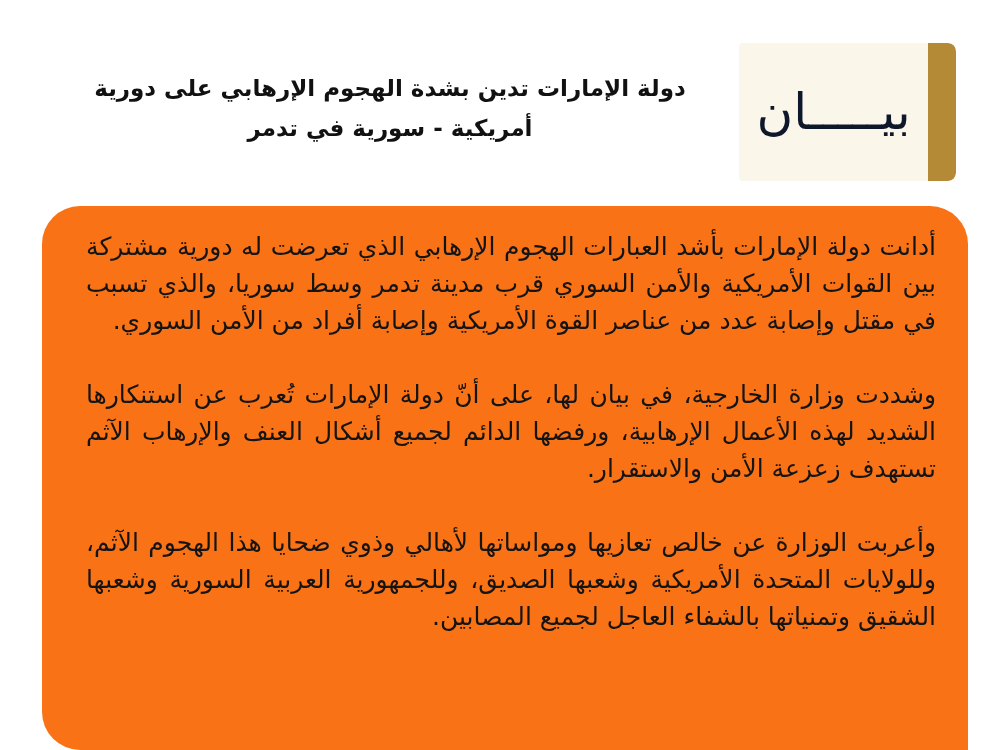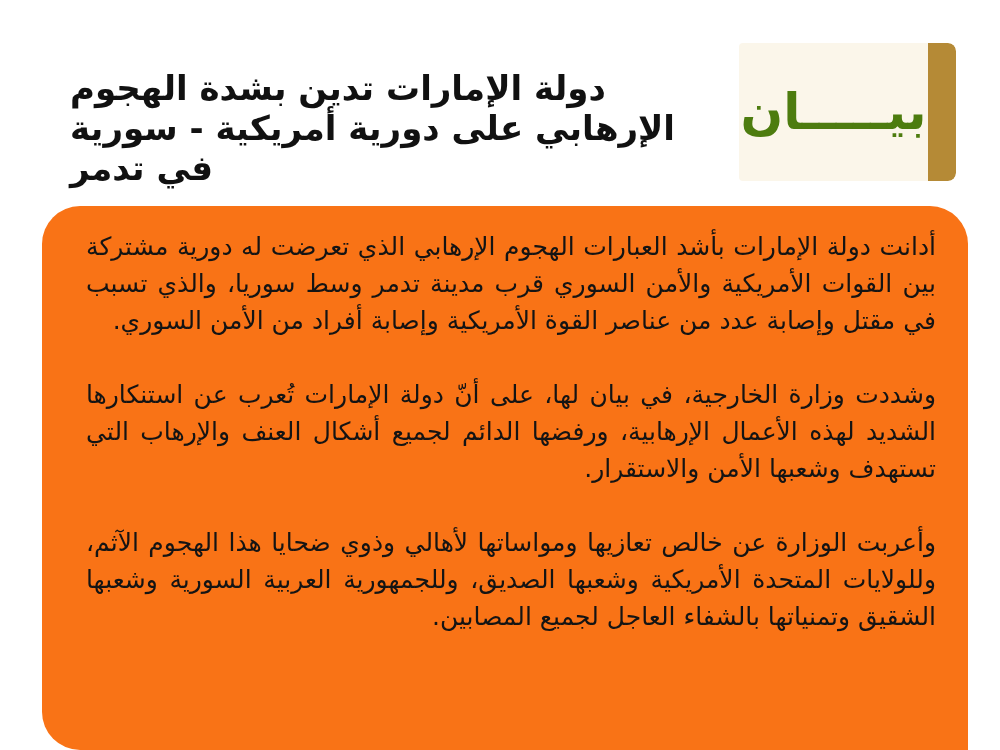--- a/index.html
+++ b/index.html
@@ -37,34 +37,34 @@
     .badge-label {
       position: absolute;
       left: 0;
       top: 0;
       width: 189px;
       height: 100%;
       display: flex;
       align-items: center;
       justify-content: center;
       direction: rtl;
-      color: #4d7c0f;
+      color: #0f172a;
       font-size: 50px;
-      font-weight: bold;
+      font-weight: normal;
       letter-spacing: 2px;
       font-family: "DejaVu Sans", sans-serif;
     }
     .title {
       position: absolute;
       right: 290px;
       top: 68px;
       width: 640px;
       direction: rtl;
-      text-align: left;
-      font-size: 34px;
+      text-align: center;
+      font-size: 23px;
       font-weight: bold;
       line-height: 40px;
       color: #111111;
       font-family: "DejaVu Sans", sans-serif;
     }
     .card {
       position: absolute;
       left: 42px;
       top: 206px;
       width: 926px;
@@ -90,15 +90,15 @@
 
 <div class="badge">
   <div class="badge-label">بيـــــان</div>
   <div class="badge-bar"></div>
 </div>
 
 <h1 class="title" style="margin:0;">دولة الإمارات تدين بشدة الهجوم الإرهابي على دورية أمريكية - سورية في تدمر</h1>
 
 <div class="card">
   <p class="para">أدانت دولة الإمارات بأشد العبارات الهجوم الإرهابي الذي تعرضت له دورية مشتركة بين القوات الأمريكية والأمن السوري قرب مدينة تدمر وسط سوريا، والذي تسبب في مقتل وإصابة عدد من عناصر القوة الأمريكية وإصابة أفراد من الأمن السوري.</p>
-  <p class="para">وشددت وزارة الخارجية، في بيان لها، على أنّ دولة الإمارات تُعرب عن استنكارها الشديد لهذه الأعمال الإرهابية، ورفضها الدائم لجميع أشكال العنف والإرهاب التي تستهدف وشعبها الأمن والاستقرار.</p>
+  <p class="para">وشددت وزارة الخارجية، في بيان لها، على أنّ دولة الإمارات تُعرب عن استنكارها الشديد لهذه الأعمال الإرهابية، ورفضها الدائم لجميع أشكال العنف والإرهاب الآثم تستهدف زعزعة الأمن والاستقرار.</p>
   <p class="para">وأعربت الوزارة عن خالص تعازيها ومواساتها لأهالي وذوي ضحايا هذا الهجوم الآثم، وللولايات المتحدة الأمريكية وشعبها الصديق، وللجمهورية العربية السورية وشعبها الشقيق وتمنياتها بالشفاء العاجل لجميع المصابين.</p>
 </div>
 
 </body></html>

